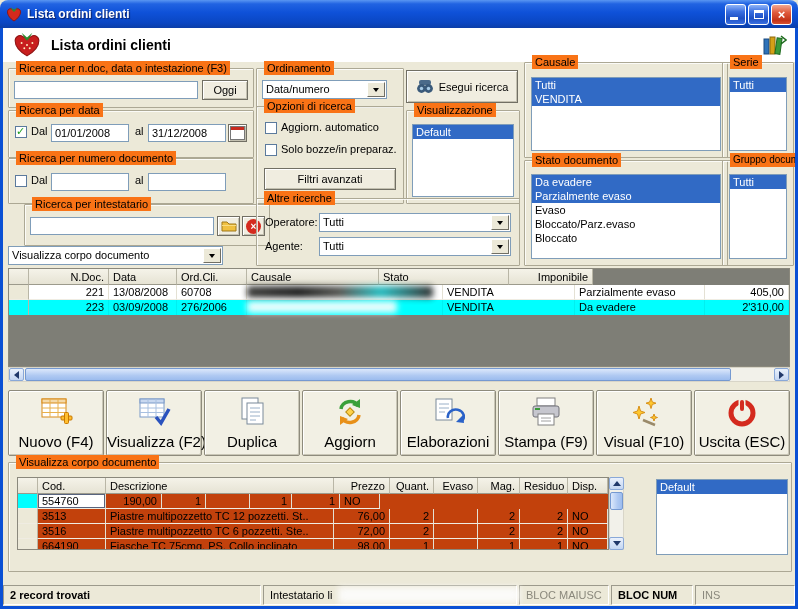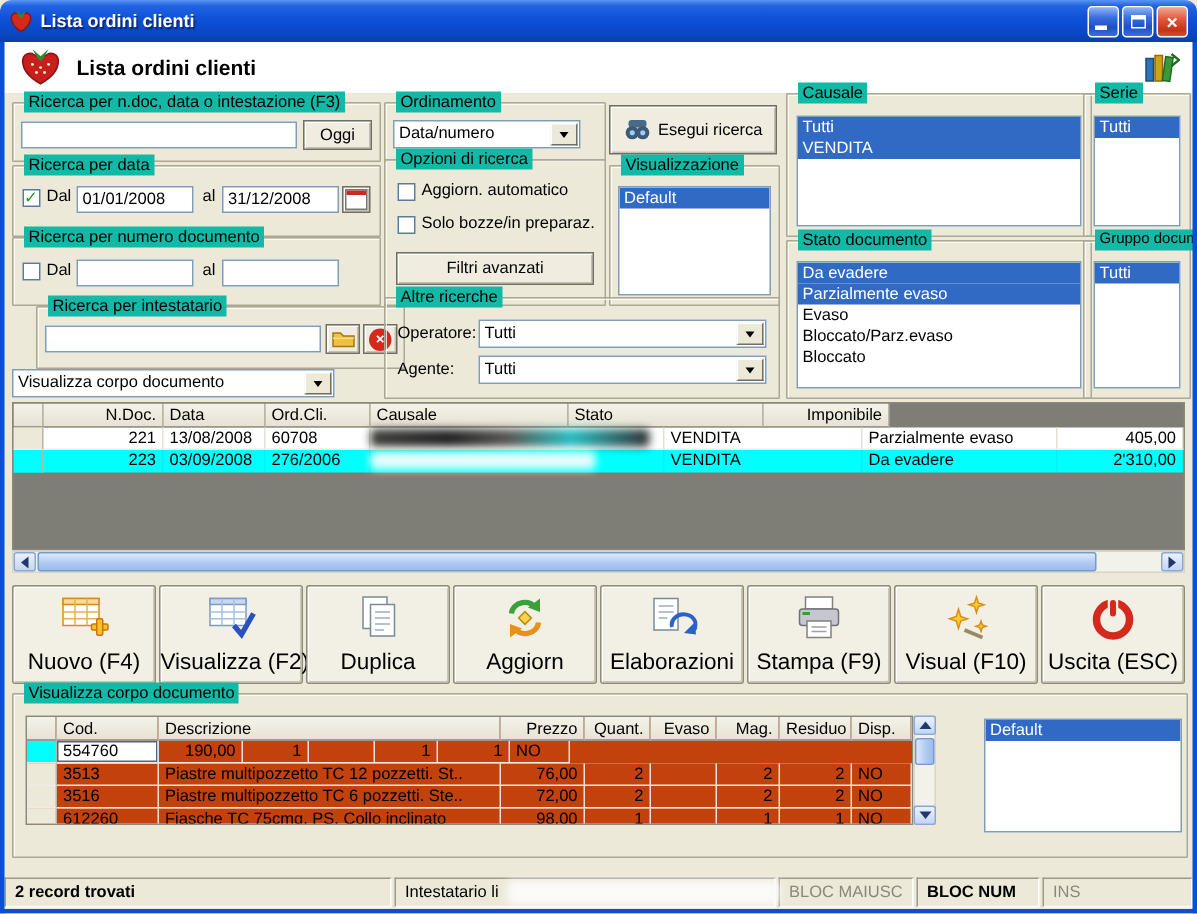--- a/index.html
+++ b/index.html
@@ -25,21 +25,21 @@
   .g-max{position:absolute;left:5px;top:5px;width:10px;height:9px;border:1px solid #fff;border-top:3px solid #fff;box-sizing:border-box}
   .frame{position:absolute;left:0;top:28px;width:798px;height:581px;box-sizing:border-box;
     border:3px solid #0A50D4;border-top:none;pointer-events:none;z-index:45}
   
   .hdr{position:absolute;left:3px;top:28px;width:792px;height:34px;background:#fff;display:flex;align-items:center}
   .hdr .htitle{font-size:14px;font-weight:bold;margin-left:10px}
   .hdr .appicon{margin-left:10px}
   .hdr .ricon{position:absolute;right:8px;top:4px}
   
   .group{position:absolute;border:1px solid #ACA894;box-shadow:inset 1px 1px 0 rgba(255,255,255,.8);border-radius:1px}
-  .glabel{position:absolute;top:-8px;left:7px;background:#14b8a6;padding:0 3px;font-size:11px;line-height:14px;white-space:nowrap}
+  .glabel{position:absolute;top:-8px;left:7px;background:#f97316;padding:0 3px;font-size:11px;line-height:14px;white-space:nowrap}
   .glabel.small{font-size:10px}
   
   .tbox{position:absolute;box-sizing:border-box;height:18px;border:1px solid #7F9DB9;background:#fff;padding:1px 3px;font-size:11px}
   .sbtn{position:absolute;box-sizing:border-box;background:#F0EDE0;border:1px solid #716F64;
     box-shadow:inset 1px 1px 0 #fff,inset -1px -1px 0 #C3C0B0;text-align:center;cursor:pointer;
     display:flex;align-items:center;justify-content:center}
   .combo{position:absolute;box-sizing:border-box;height:19px;border:1px solid #7F9DB9;background:#fff;cursor:pointer}
   .combo .cval{position:absolute;left:3px;top:2px;right:18px;white-space:nowrap;overflow:hidden}
   .cbtn{position:absolute;top:1px;right:1px;bottom:1px;width:16px;background:#ECE9D8;
     border:1px solid;border-color:#fff #716F64 #716F64 #fff;display:flex;align-items:center;justify-content:center}
@@ -453,21 +453,21 @@
       <div class="gc d2">Piastre multipozzetto TC 6 pozzetti. Ste..</div>
       <div class="gc d3 ra">72,00</div>
       <div class="gc d4 ra">2</div>
       <div class="gc d5 ra"></div>
       <div class="gc d6 ra">2</div>
       <div class="gc d7 ra">2</div>
       <div class="gc d8">NO</div>
     </div>
     <div class="drow">
       <div class="gc d0 dmark"></div>
-      <div class="gc d1">612260</div>
+      <div class="gc d1">664190</div>
       <div class="gc d2">Fiasche TC 75cmq. PS. Collo inclinato</div>
       <div class="gc d3 ra">98,00</div>
       <div class="gc d4 ra">1</div>
       <div class="gc d5 ra"></div>
       <div class="gc d6 ra">1</div>
       <div class="gc d7 ra">1</div>
       <div class="gc d8">NO</div>
     </div>
   </div>
   <div class="vscroll" style="left:600px;top:14px;height:73px">

